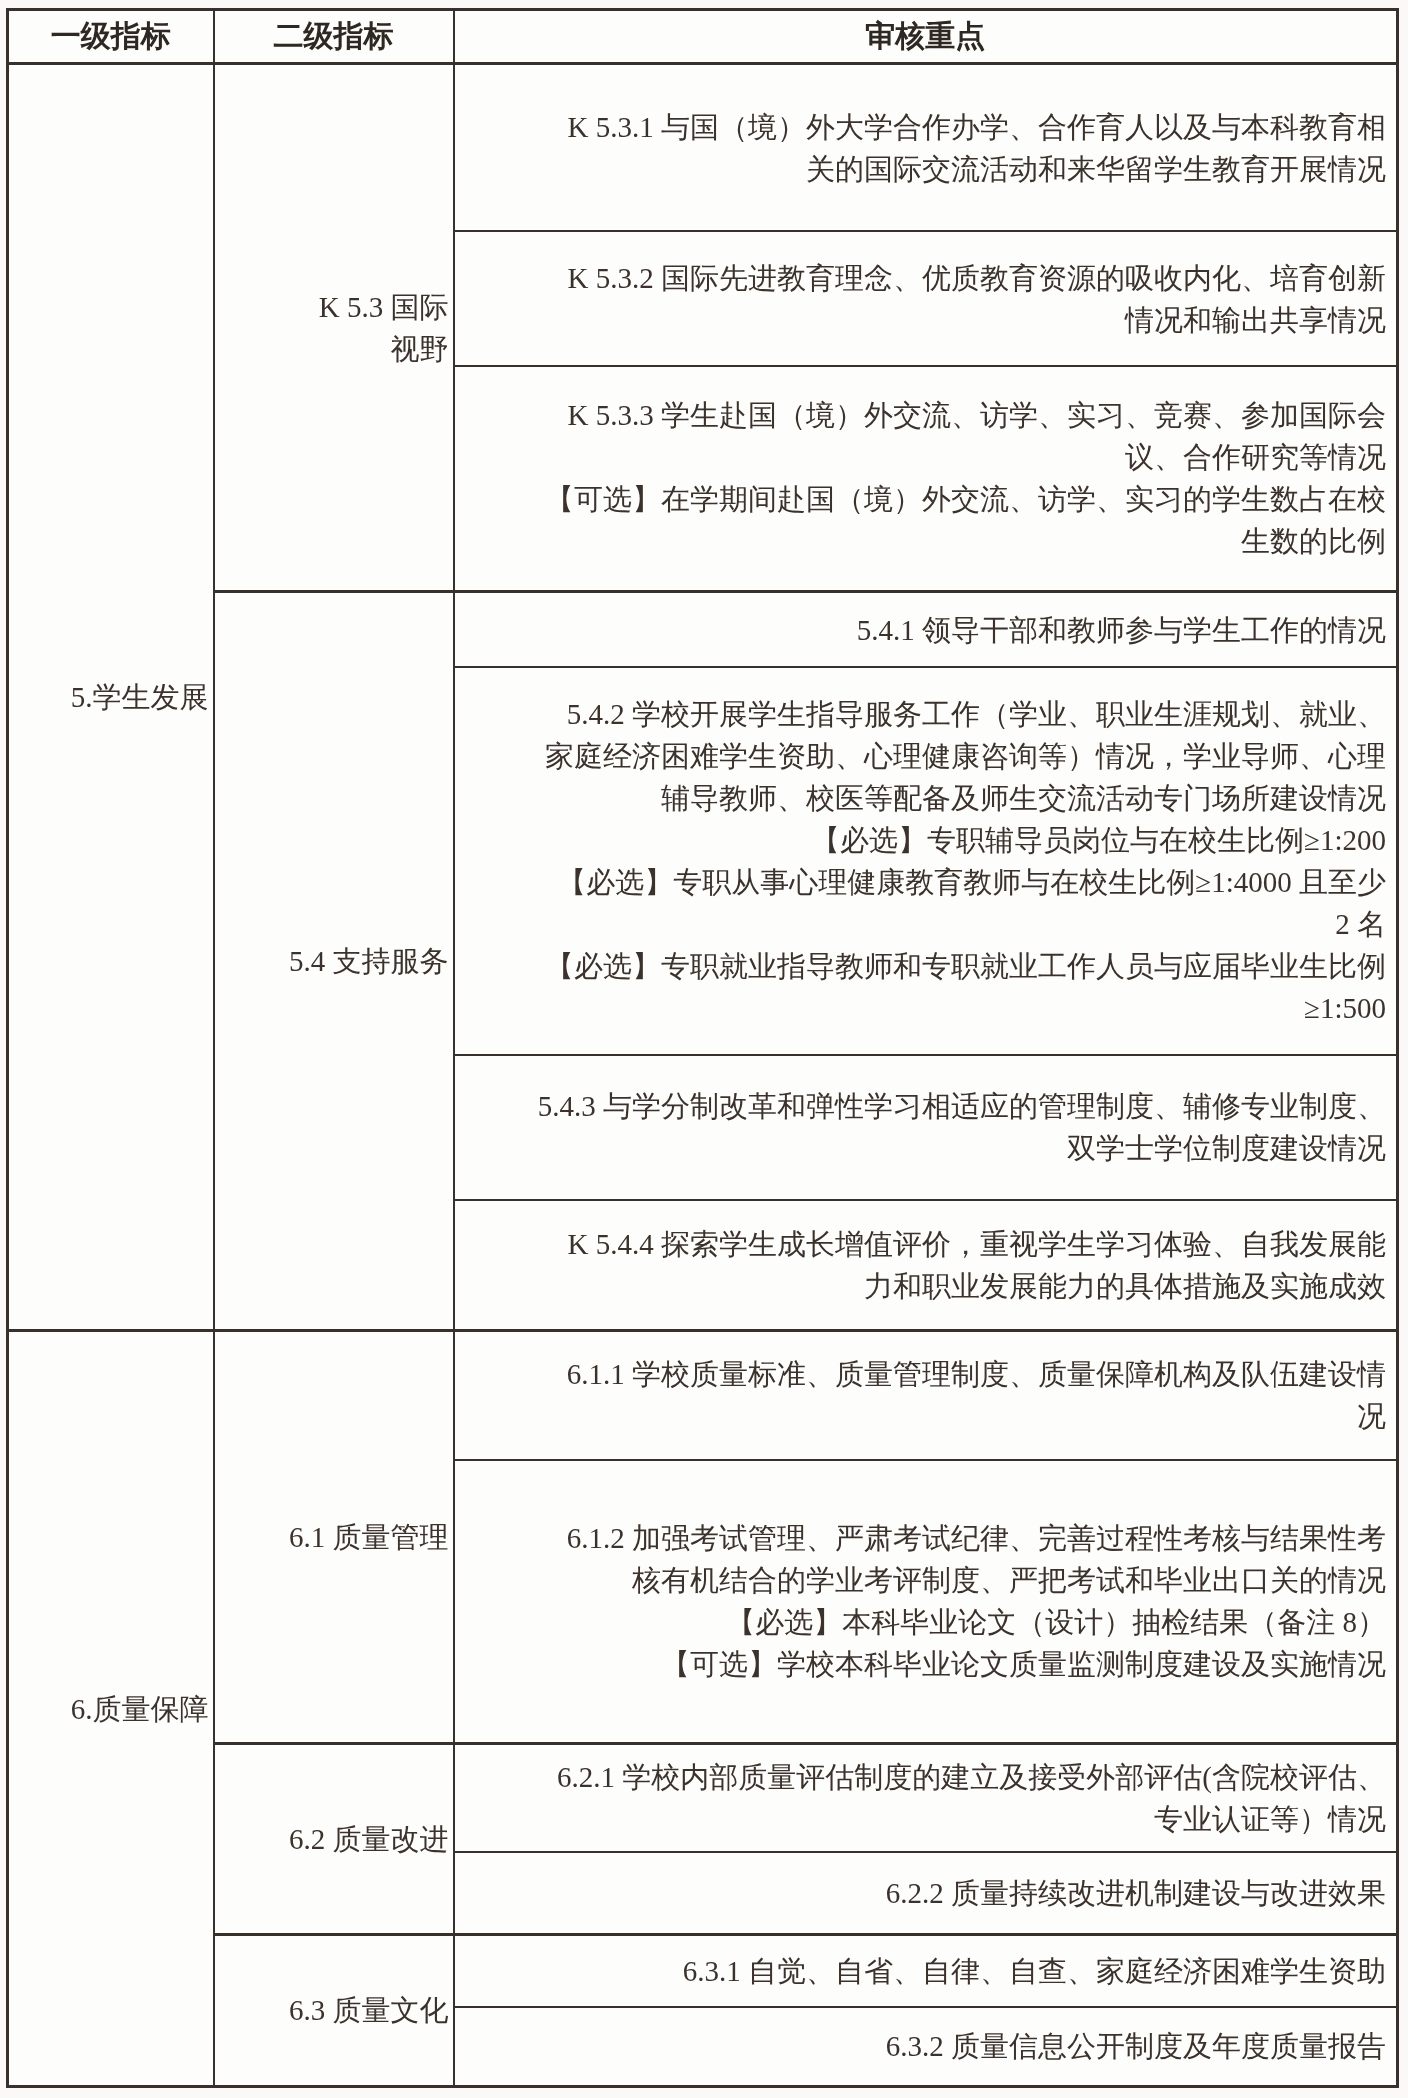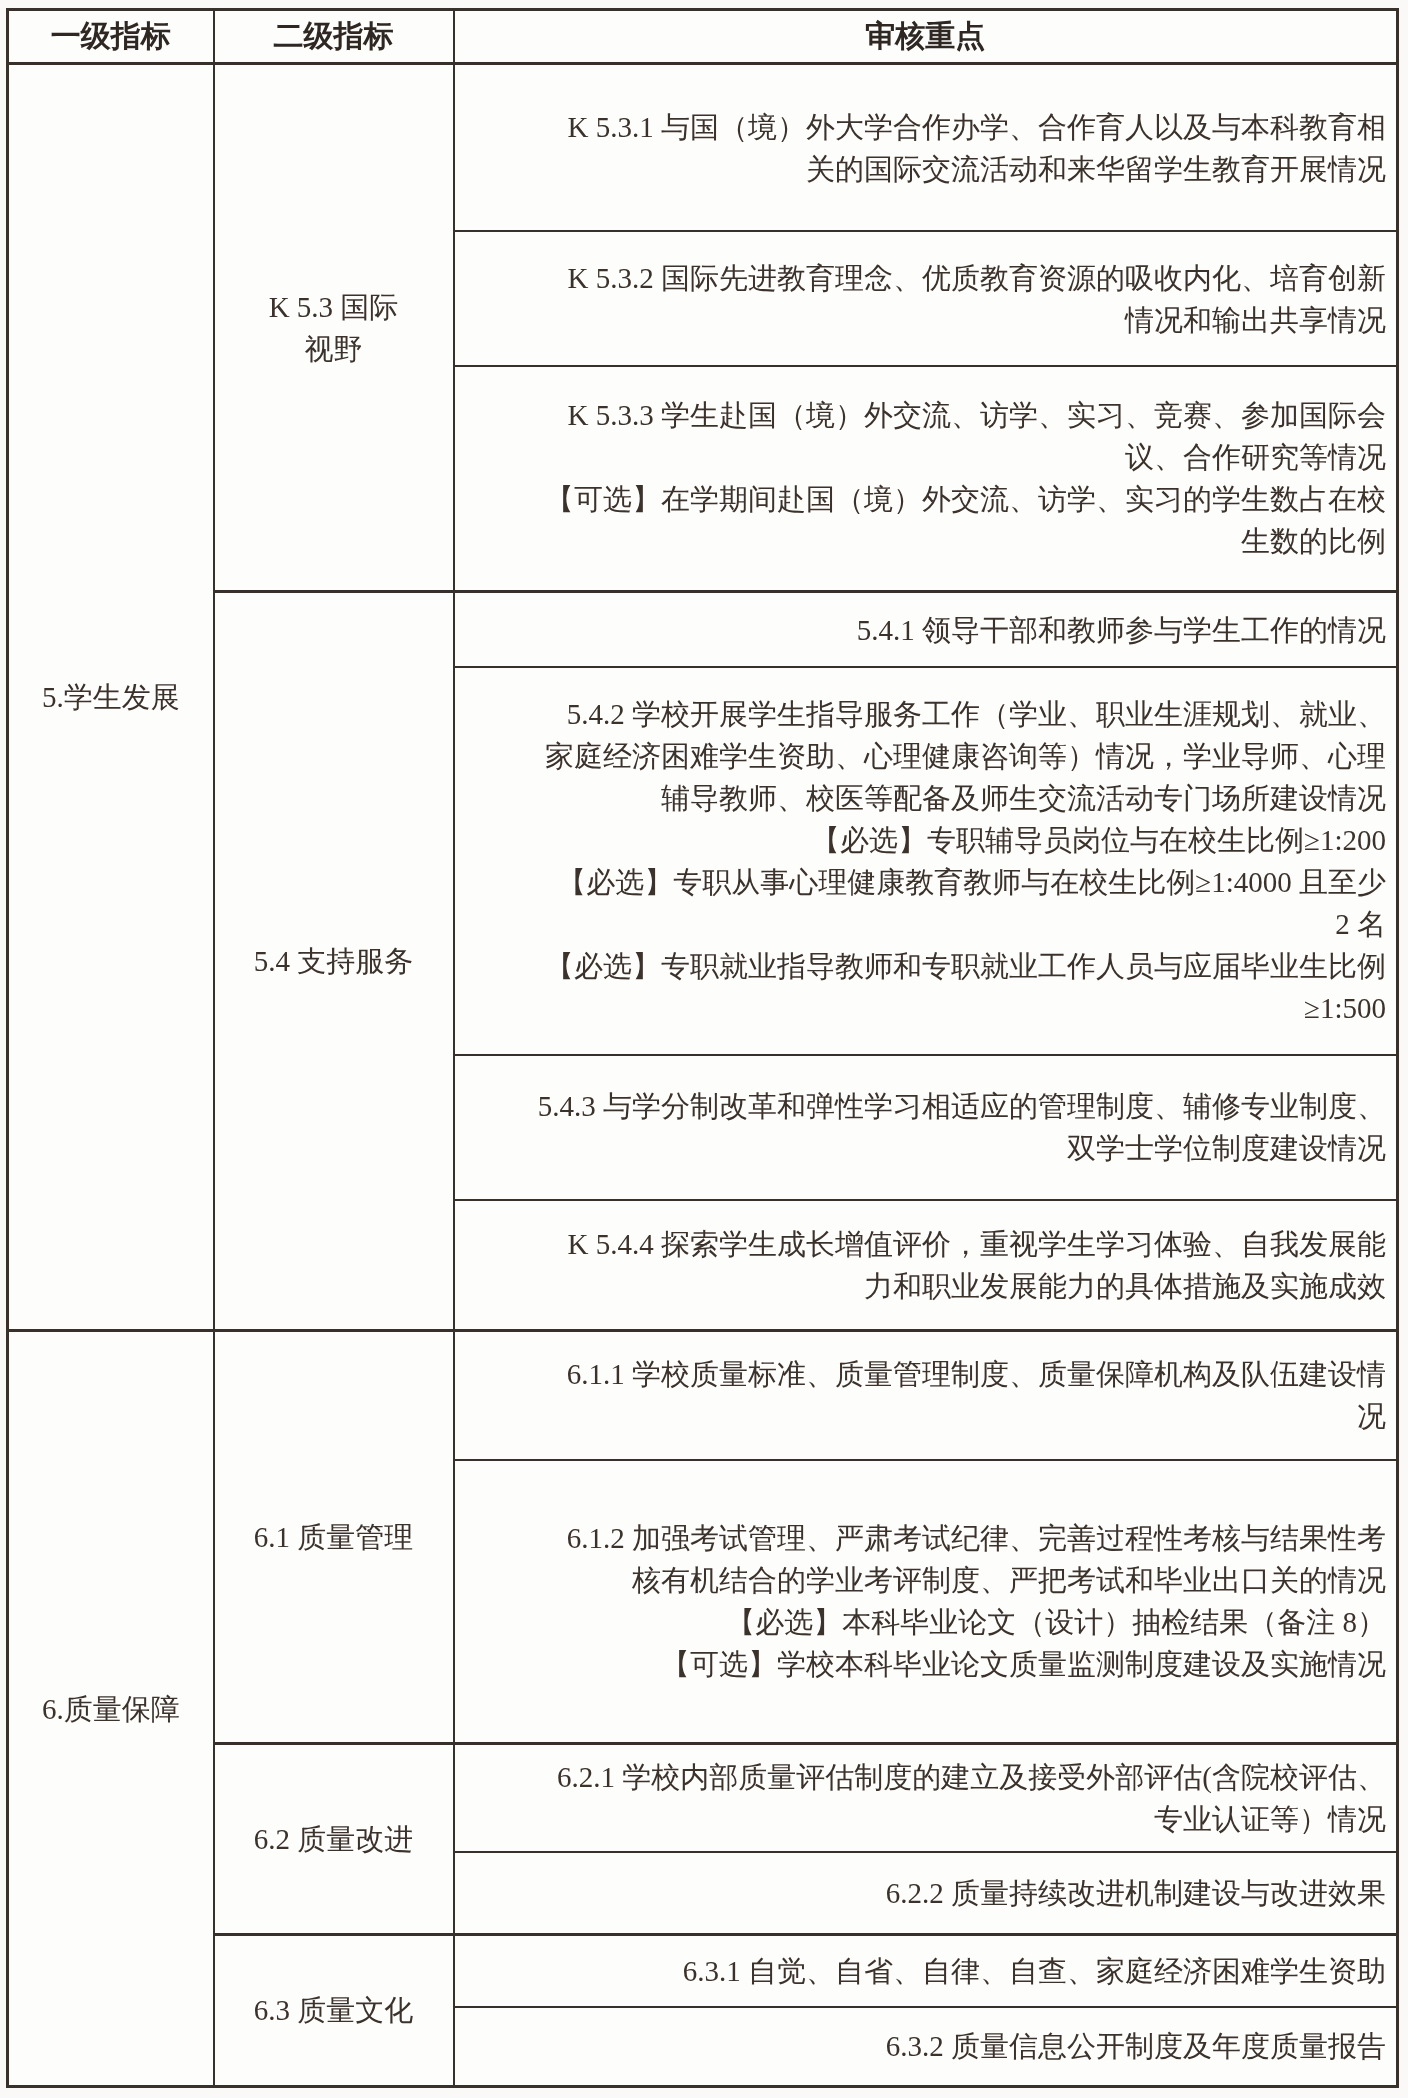--- a/index.html
+++ b/index.html
@@ -32,21 +32,21 @@
   }
   th.hdr {
     font-family: "Liberation Sans", "DejaVu Sans", sans-serif;
     font-weight: bold;
     font-size: 30px;
     color: #2e2722;
     text-align: center;
     border-bottom-width: 3px;
   }
   td.lvl1, td.lvl2 {
-    text-align: center;
+    text-align: right;
     font-size: 29px;
     line-height: 42px;
     white-space: pre-line;
     color: #3c322c;
     padding: 2px 4px;
   }
   td.focus {
     text-align: right;
     font-size: 29px;
     line-height: 42px;

